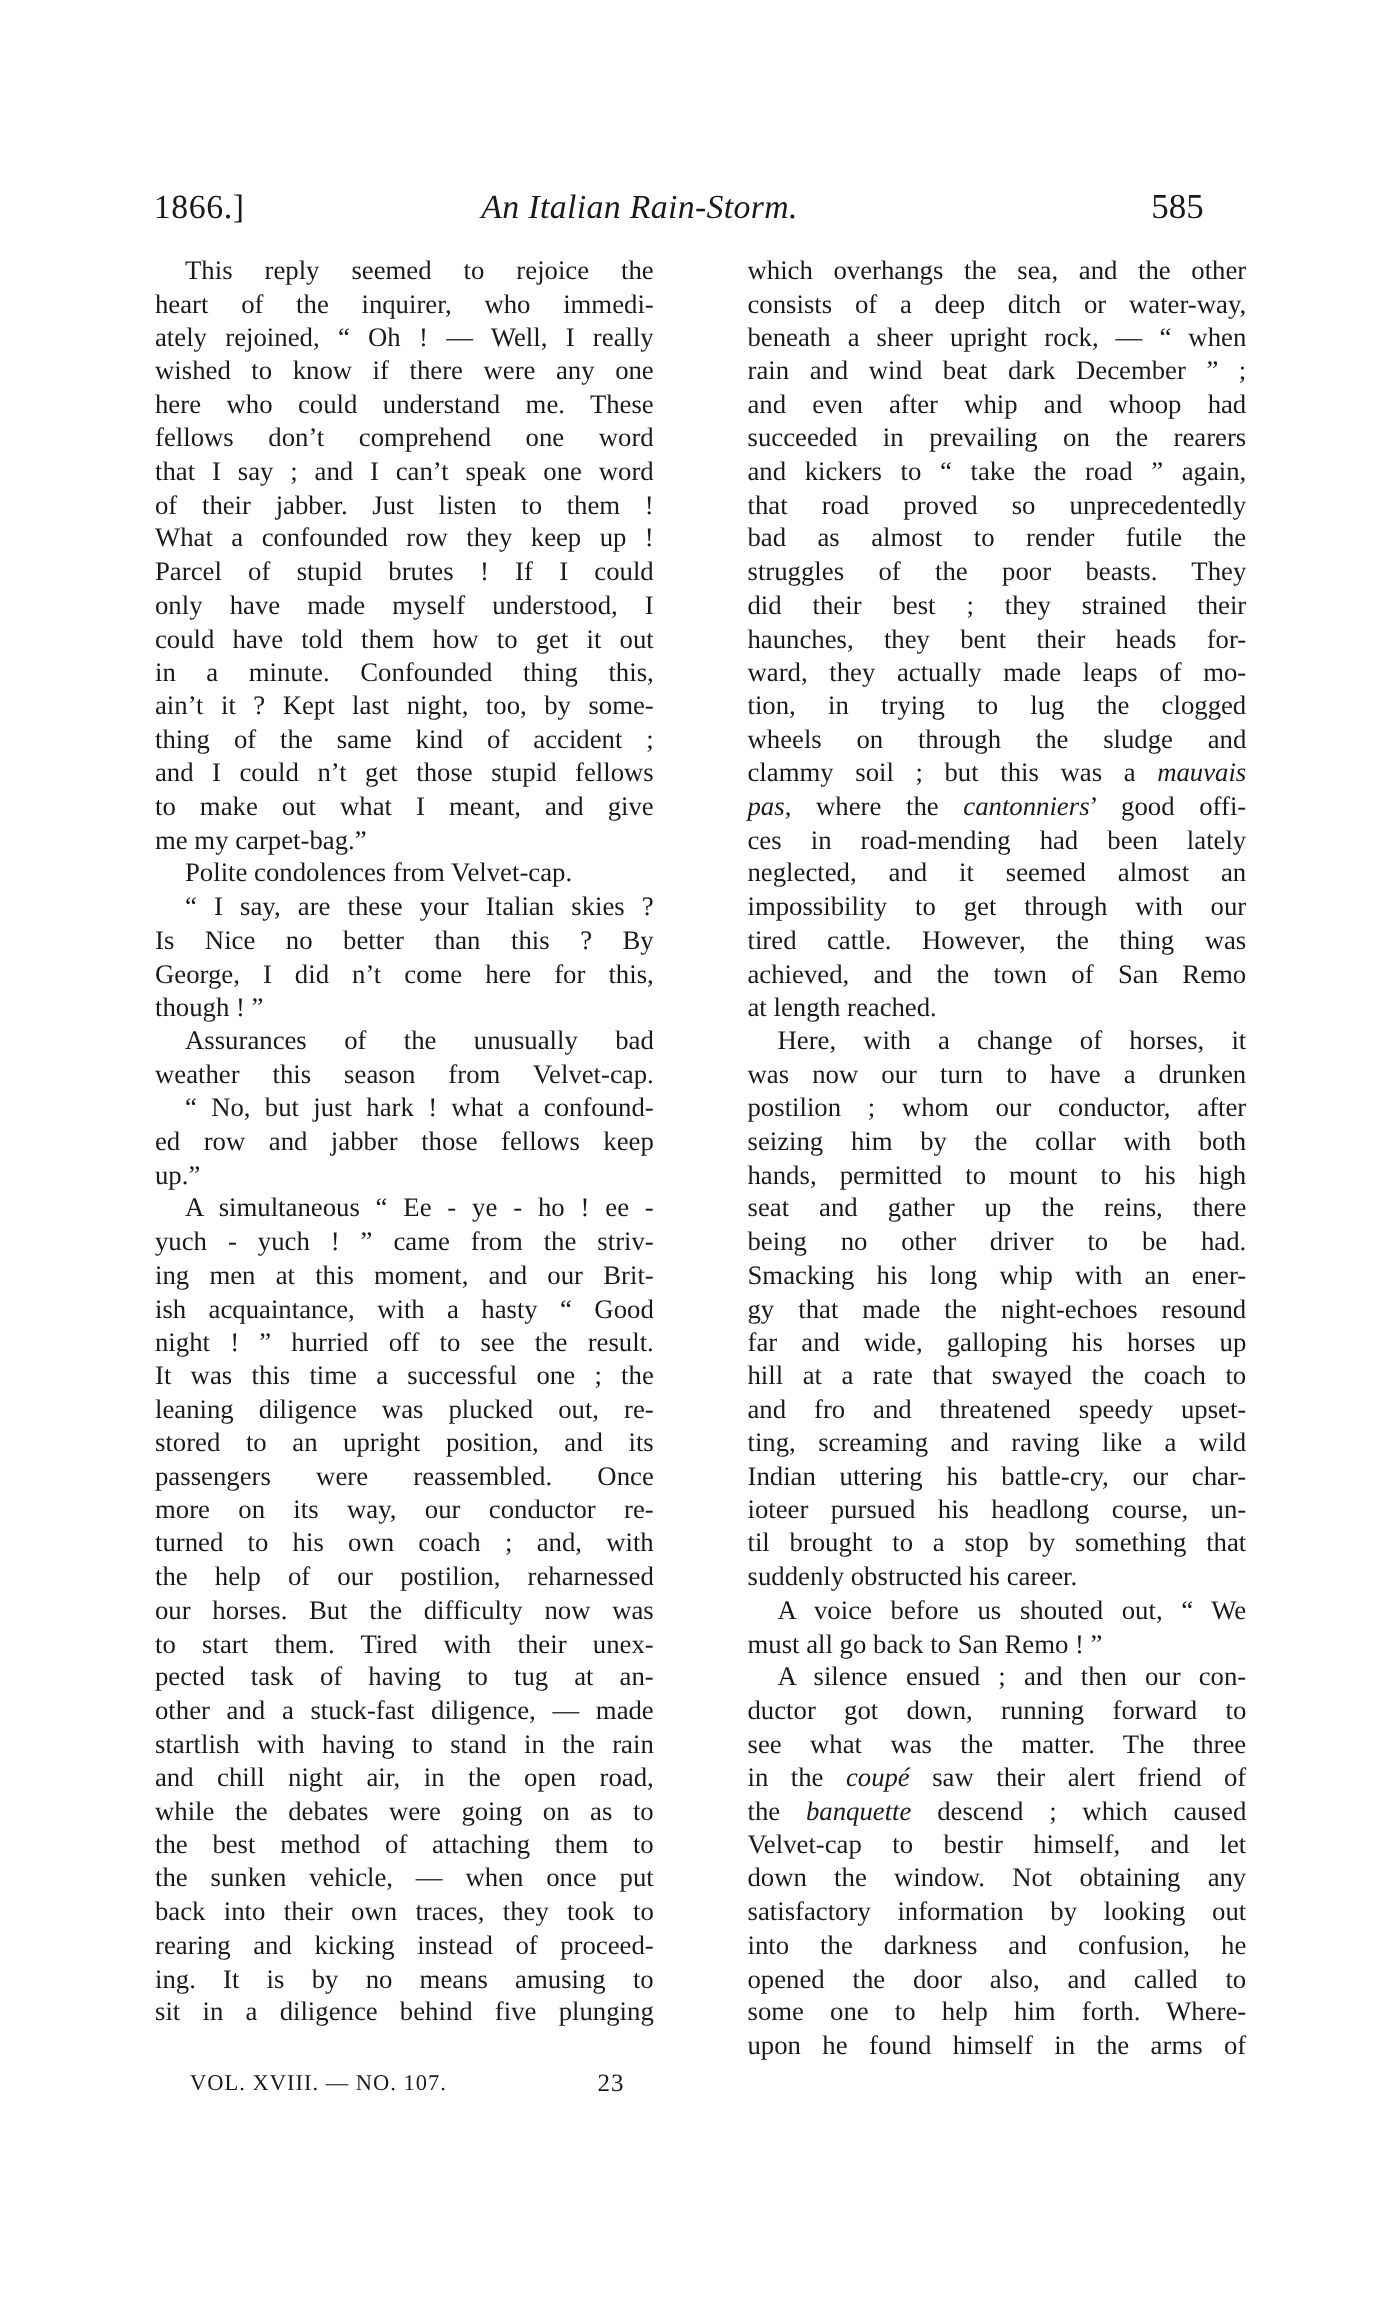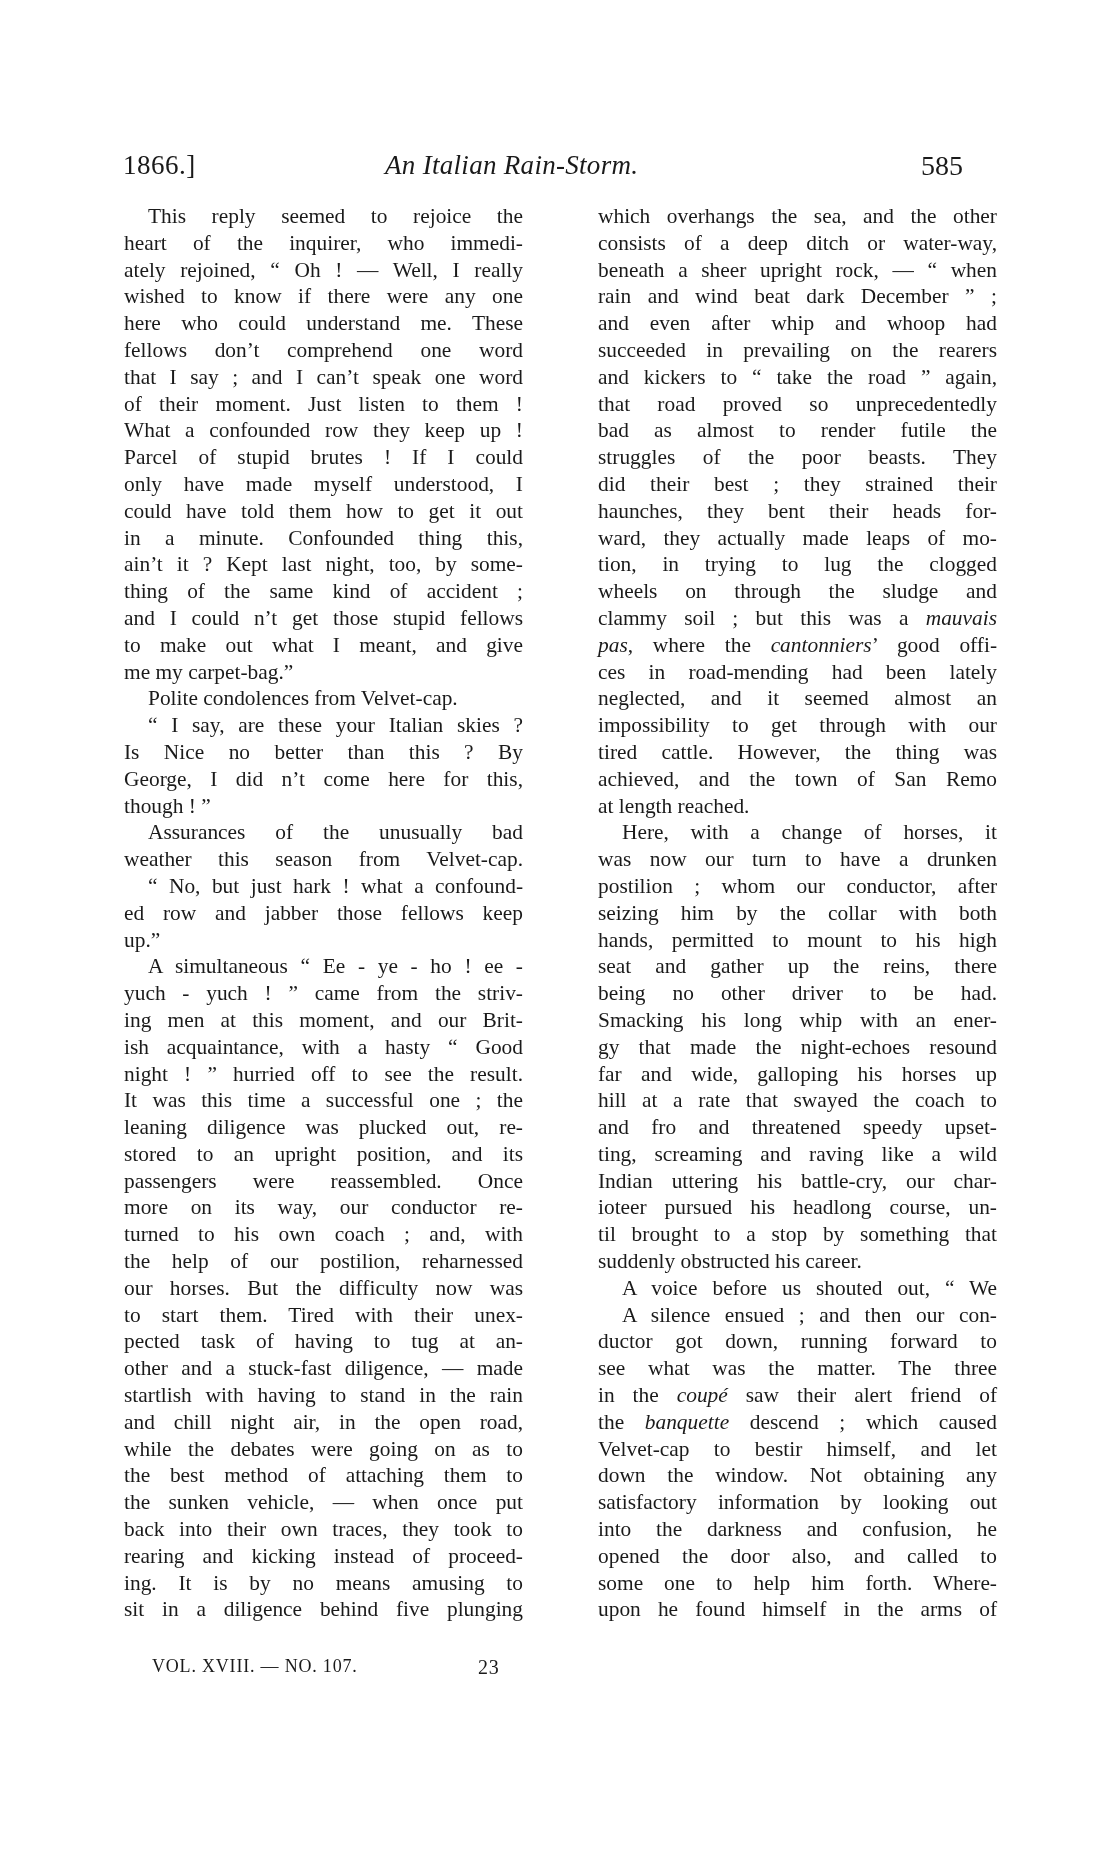--- a/index.html
+++ b/index.html
@@ -104,21 +104,21 @@
   </div>
 
   <div class="col col-left" id="col-left">
       <span class="line indent">This reply seemed to rejoice the</span>
       <span class="line">heart of the inquirer, who immedi-</span>
       <span class="line">ately rejoined, “ Oh ! — Well, I really</span>
       <span class="line">wished to know if there were any one</span>
       <span class="line">here who could understand me. These</span>
       <span class="line">fellows don’t comprehend one word</span>
       <span class="line">that I say ; and I can’t speak one word</span>
-      <span class="line">of their moment. Just listen to them !</span>
+      <span class="line">of their jabber. Just listen to them !</span>
       <span class="line">What a confounded row they keep up !</span>
       <span class="line">Parcel of stupid brutes ! If I could</span>
       <span class="line">only have made myself understood, I</span>
       <span class="line">could have told them how to get it out</span>
       <span class="line">in a minute. Confounded thing this,</span>
       <span class="line">ain’t it ? Kept last night, too, by some-</span>
       <span class="line">thing of the same kind of accident ;</span>
       <span class="line">and I could n’t get those stupid fellows</span>
       <span class="line">to make out what I meant, and give</span>
       <span class="line last">me my carpet-bag.”</span>
@@ -193,20 +193,21 @@
       <span class="line">gy that made the night-echoes resound</span>
       <span class="line">far and wide, galloping his horses up</span>
       <span class="line">hill at a rate that swayed the coach to</span>
       <span class="line">and fro and threatened speedy upset-</span>
       <span class="line">ting, screaming and raving like a wild</span>
       <span class="line">Indian uttering his battle-cry, our char-</span>
       <span class="line">ioteer pursued his headlong course, un-</span>
       <span class="line">til brought to a stop by something that</span>
       <span class="line last">suddenly obstructed his career.</span>
       <span class="line indent">A voice before us shouted out, “ We</span>
+      <span class="line last">must all go back to San Remo ! ”</span>
       <span class="line indent">A silence ensued ; and then our con-</span>
       <span class="line">ductor got down, running forward to</span>
       <span class="line">see what was the matter. The three</span>
       <span class="line"><span>in the </span><i>coupé</i><span> saw their alert friend of</span></span>
       <span class="line"><span>the </span><i>banquette</i><span> descend ; which caused</span></span>
       <span class="line">Velvet-cap to bestir himself, and let</span>
       <span class="line">down the window. Not obtaining any</span>
       <span class="line">satisfactory information by looking out</span>
       <span class="line">into the darkness and confusion, he</span>
       <span class="line">opened the door also, and called to</span>

